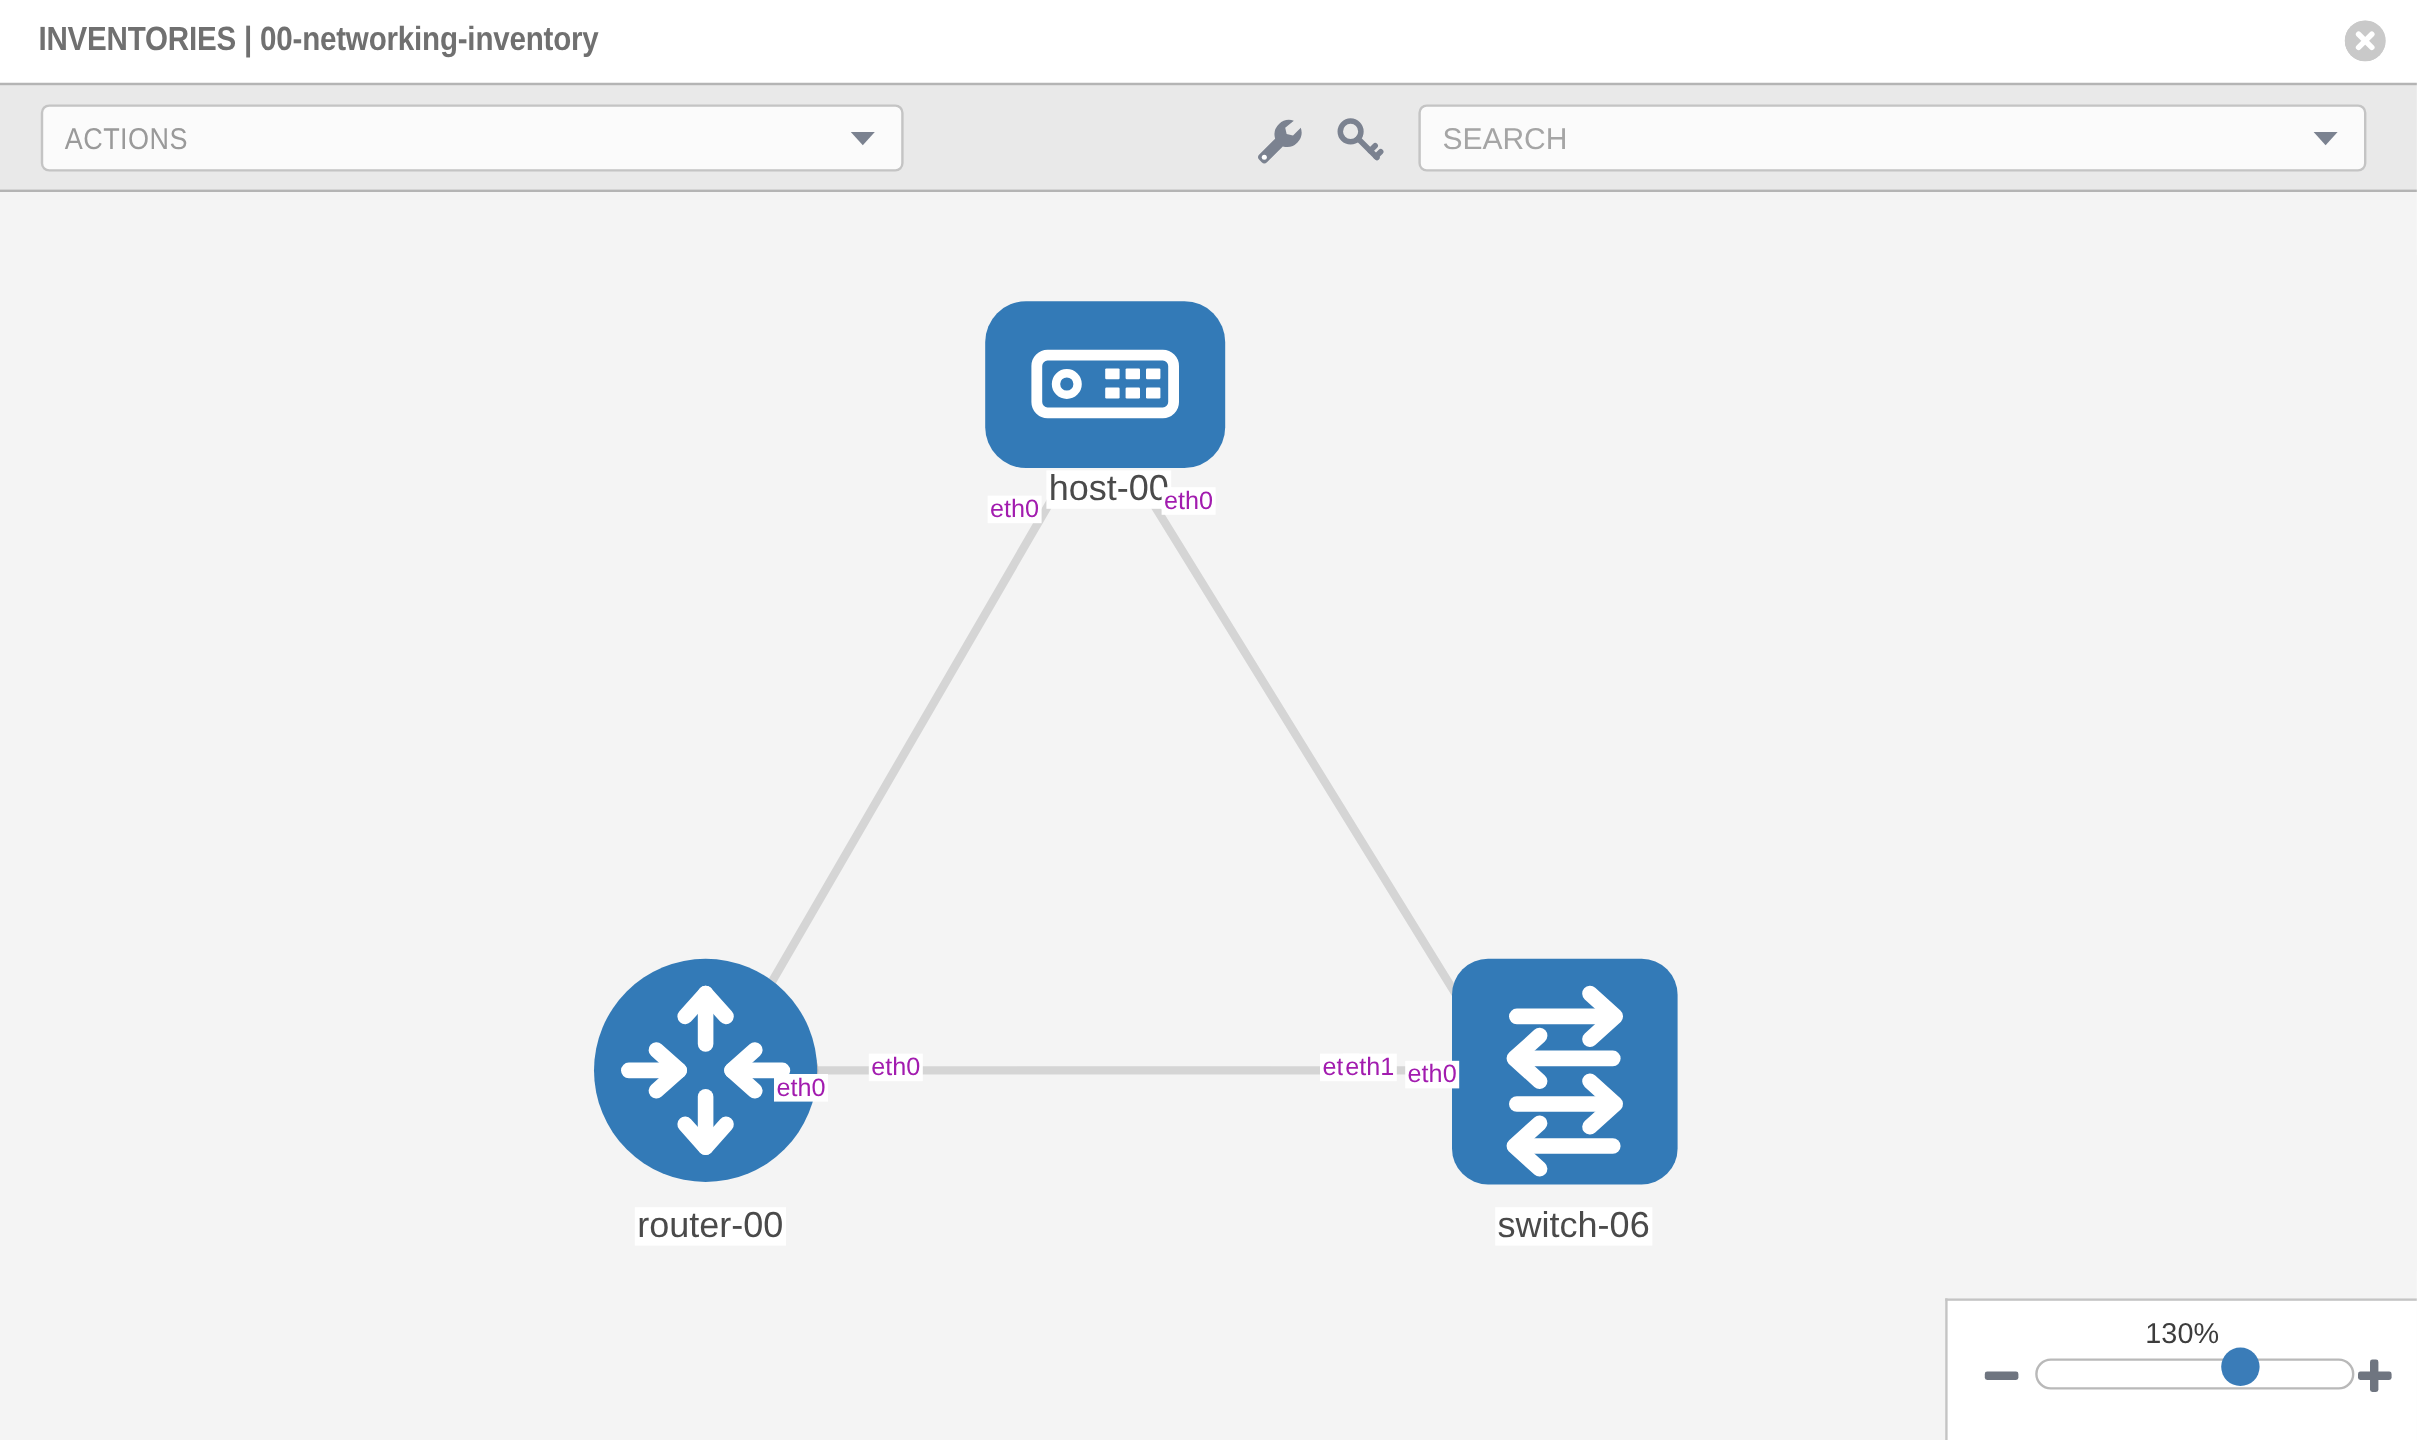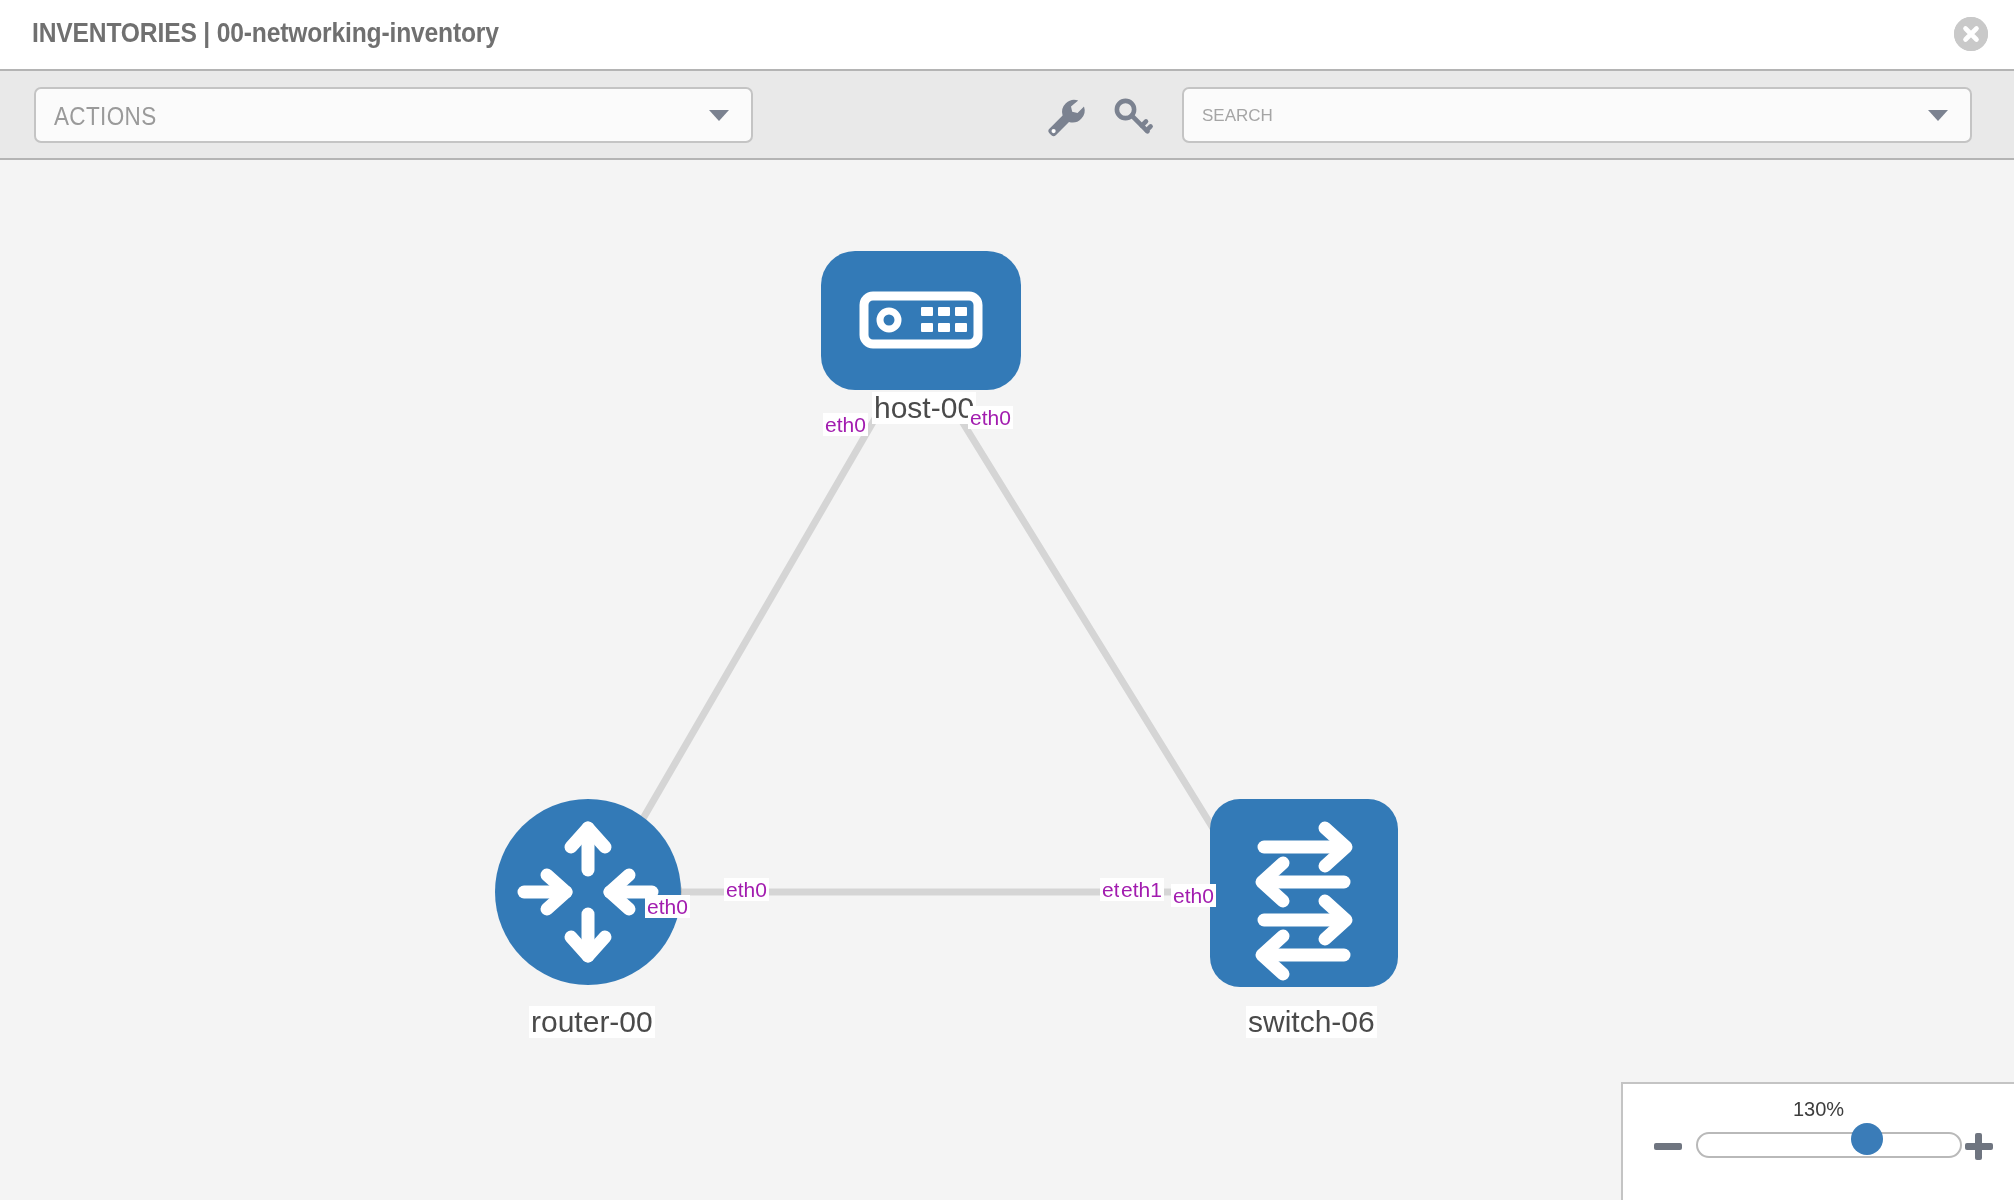--- a/index.html
+++ b/index.html
@@ -118,21 +118,21 @@
   .search-input {
     position: absolute;
     left: 16px;
     top: 0;
     width: 700px;
     height: 52px;
     border: 0;
     outline: none;
     background: transparent;
     font-family: "Liberation Sans", sans-serif;
-    font-size: 17px;
+    font-size: 25px;
     color: #555;
   }
   .search-input::placeholder { color: #a5a5a5; }
 
   
   .canvas {
     position: absolute;
     left: 0; top: 160px;
     width: 2014px;
     height: 1040px;
@@ -178,21 +178,21 @@
     border: 2px solid #c4c4c4;
     border-right: 0;
     border-bottom: 0;
     box-sizing: border-box;
   }
   .zoom-level {
     position: absolute;
     top: 14px;
     left: 0; right: 0;
     text-align: center;
-    font-size: 20px;
+    font-size: 24px;
     color: #3d3d3d;
     font-family: "Liberation Sans", sans-serif;
   }
   .zoom-minus, .zoom-plus {
     position: absolute;
     top: 45px;
     width: 34px;
     height: 34px;
     cursor: pointer;
   }

